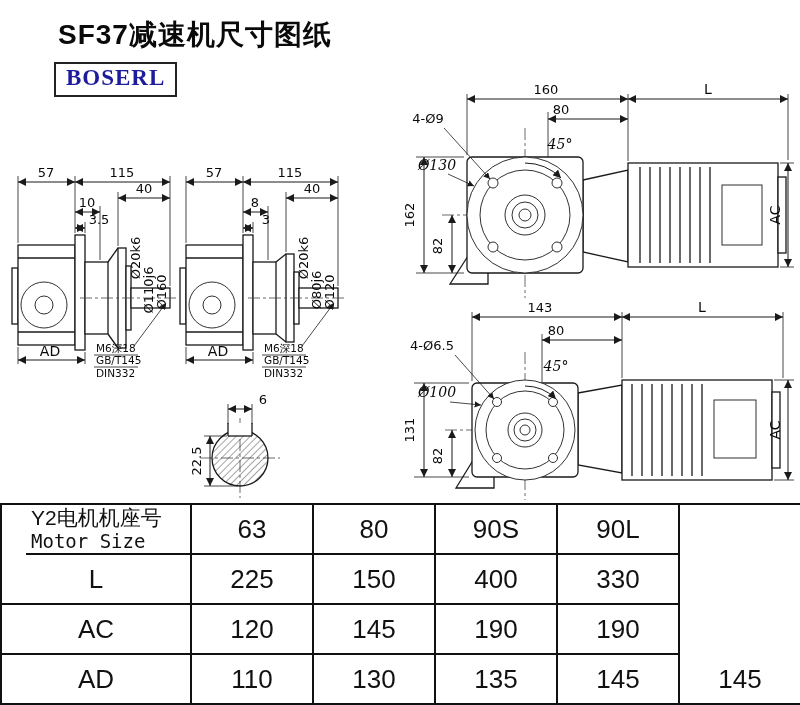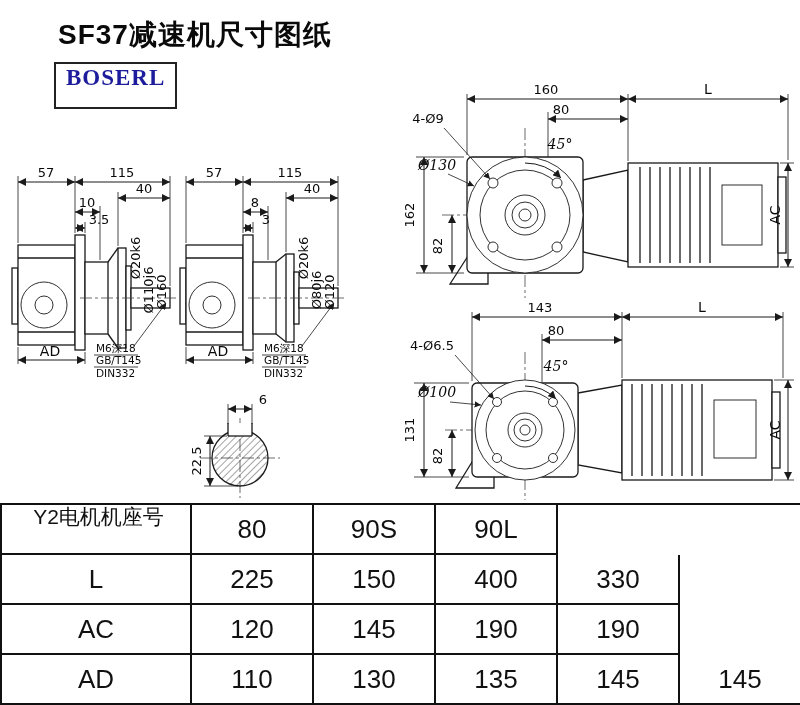--- a/index.html
+++ b/index.html
@@ -2,21 +2,21 @@
 <html><head>
 <meta charset="utf-8">
 <style>
   * { margin:0; padding:0; box-sizing:border-box; }
   html,body { background:#fff; }
   body { width:800px; height:705px; font-family:"Liberation Sans","DejaVu Sans",sans-serif; }
   .stage { position:relative; width:800px; height:705px; background:#fff; overflow:hidden; }
 
   .title { position:absolute; left:58px; top:16px; font-size:28px; font-weight:700;
            color:#0a0a0a; letter-spacing:1px; }
-  .brand { position:absolute; left:54px; top:62px; border:2px solid #222; padding:1px 10px 16px;
+  .brand { position:absolute; left:54px; top:62px; border:2px solid #222; padding:1px 10px 4px;
            font-family:"Liberation Serif","DejaVu Serif",serif; font-size:23px; color:#1c1c9c;
            font-weight:600; letter-spacing:1px; }
 
   svg.drawing { position:absolute; left:0; top:0; }
   .dim-line { stroke:#1a1a1a; stroke-width:1; fill:none; }
   .ext      { stroke:#1a1a1a; stroke-width:0.8; fill:none; }
   .bodyl    { fill:none; stroke:#1a1a1a; stroke-width:1.3; }
   .bodyf    { fill:#fff; stroke:#1a1a1a; stroke-width:1.3; }
   .thin     { fill:#fff; stroke:#1a1a1a; stroke-width:0.9; }
   .cl       { stroke:#444; stroke-width:0.8; stroke-dasharray:12 3 3 3; fill:none; }
@@ -25,21 +25,21 @@
               fill:#0a0a0a; text-anchor:middle; }
   text.small{ font-size:10.5px; text-anchor:start; }
   text.it   { font-family:"DejaVu Serif","Liberation Serif",serif; font-style:italic; font-size:14px; }
   text.lg   { font-size:14px; }
 
   .dim-table { position:absolute; left:0; top:503px; width:800px; border-top:2px solid #111;
                border-left:2px solid #111; font-size:26px; color:#111; background:#fff; }
   .tr { display:grid; grid-template-columns:190px 122px 122px 122px 122px 122px; height:50px; }
   .tc { border-right:2px solid #111; border-bottom:2px solid #111; display:flex;
         align-items:center; justify-content:center; overflow:hidden; }
-  .th-first { flex-direction:row; align-items:flex-start; justify-content:center; padding-left:5px; }
+  .th-first { flex-direction:column; align-items:flex-start; justify-content:center; padding-left:5px;margin-left:24px; }
   .cn { font-size:21px; line-height:1.15; }
   .en { font-family:"DejaVu Sans Mono","Liberation Mono",monospace; font-size:19px; line-height:1.1; }
 </style>
 </head>
 <body>
 
 <div class="stage">
 
   <div class="title">SF37减速机尺寸图纸</div>
   <div class="brand">BOSERL</div>
@@ -296,21 +296,23 @@
       <line class="ext" x1="238" y1="486" x2="204" y2="486"></line>
       <line class="dim-line" x1="210" y1="436" x2="210" y2="486" marker-start="url(#arr)" marker-end="url(#arr)"></line>
       <text class="d" x="201" y="461" transform="rotate(-90 201 461)">22.5</text>
     </g>
   </svg>
 
   <div class="dim-table">
     <div class="tr">
       <div class="tc th-first">
         <div class="cn">Y2电机机座号</div>
+        <div class="en">Motor Size</div>
       </div>
+      <div class="tc">63</div>
       <div class="tc">80</div>
       <div class="tc">90S</div>
       <div class="tc">90L</div>
     </div>
     <div class="tr">
       <div class="tc">L</div>
       <div class="tc">225</div>
       <div class="tc">150</div>
       <div class="tc">400</div>
       <div class="tc">330</div>

